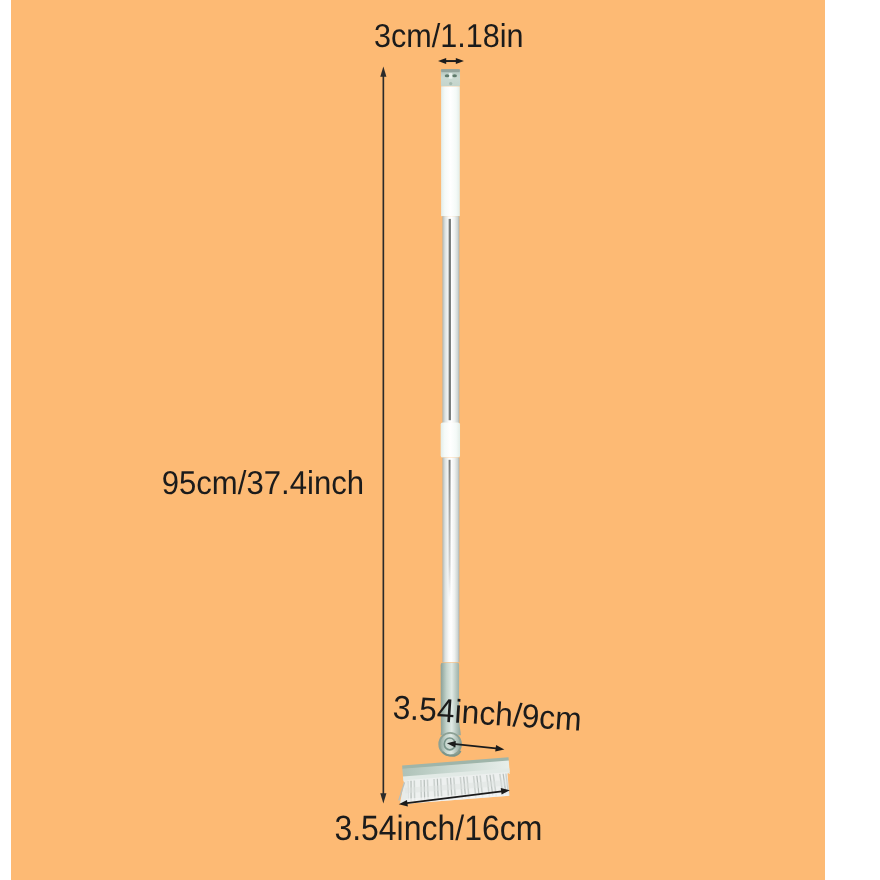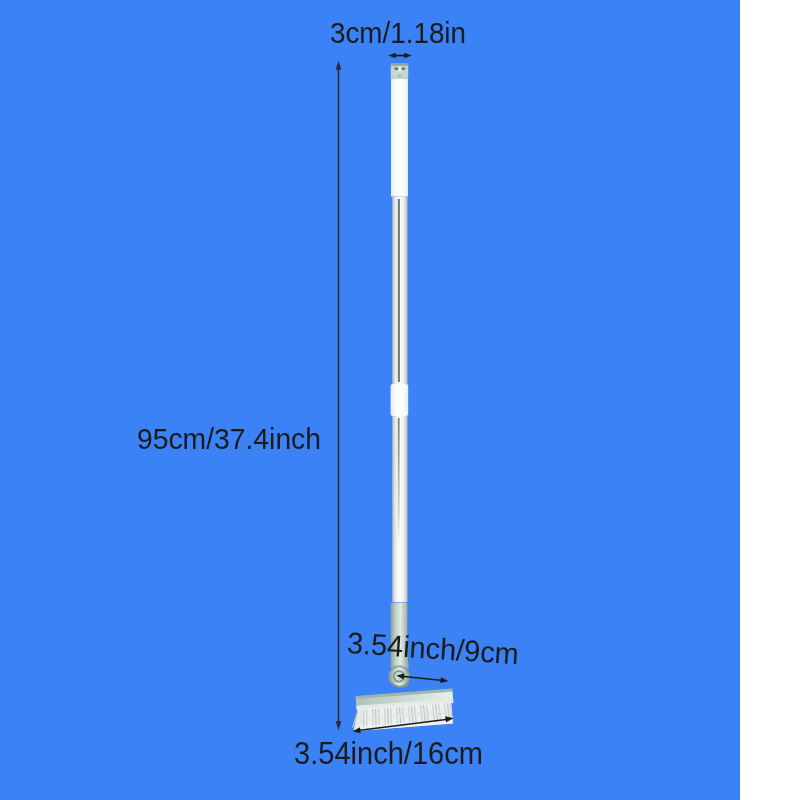--- a/index.html
+++ b/index.html
@@ -1,17 +1,17 @@
 <!DOCTYPE html>
 <html><head>
 <meta charset="utf-8">
 <style>
   html,body{margin:0;padding:0;background:#ffffff;}
-  .page{position:relative;width:740px;height:800px;background:#3b82f6;overflow:hidden;
-        font-family:"Liberation Sans",sans-serif;}
+  .page{position:relative;width:740px;height:800px;background:#fdba74;overflow:hidden;
+        font-family:"Liberation Sans",sans-serif;margin-left:10px;}
   svg{position:absolute;left:0;top:0;}
   text{font-family:"Liberation Sans",sans-serif;fill:#1b1b1b;}
 </style>
 </head>
 <body>
 <div class="page">
 <svg width="800" height="800" viewBox="0 0 800 800">
   <defs>
     <linearGradient id="tube" x1="0" y1="0" x2="1" y2="0">
       <stop offset="0" stop-color="#aeb6b3"></stop>

